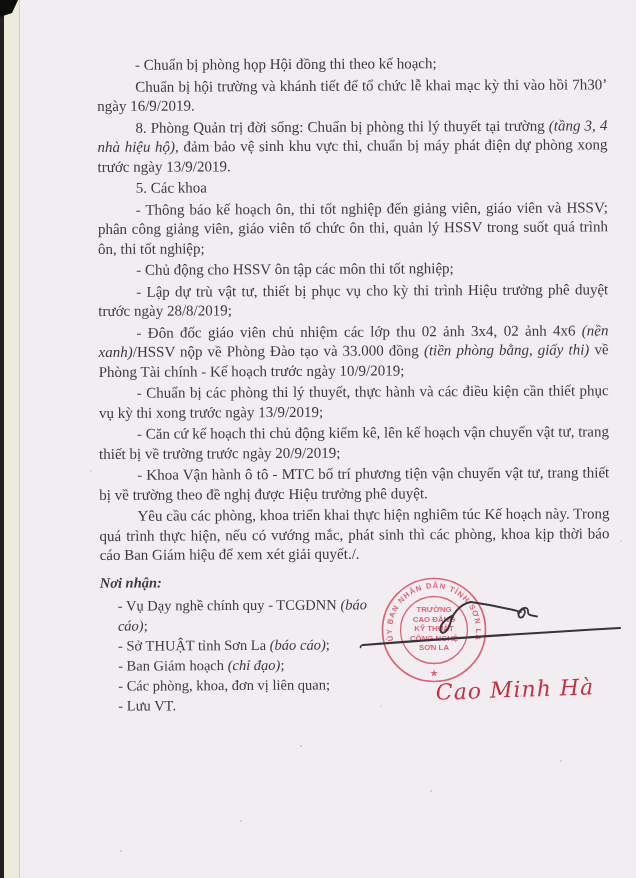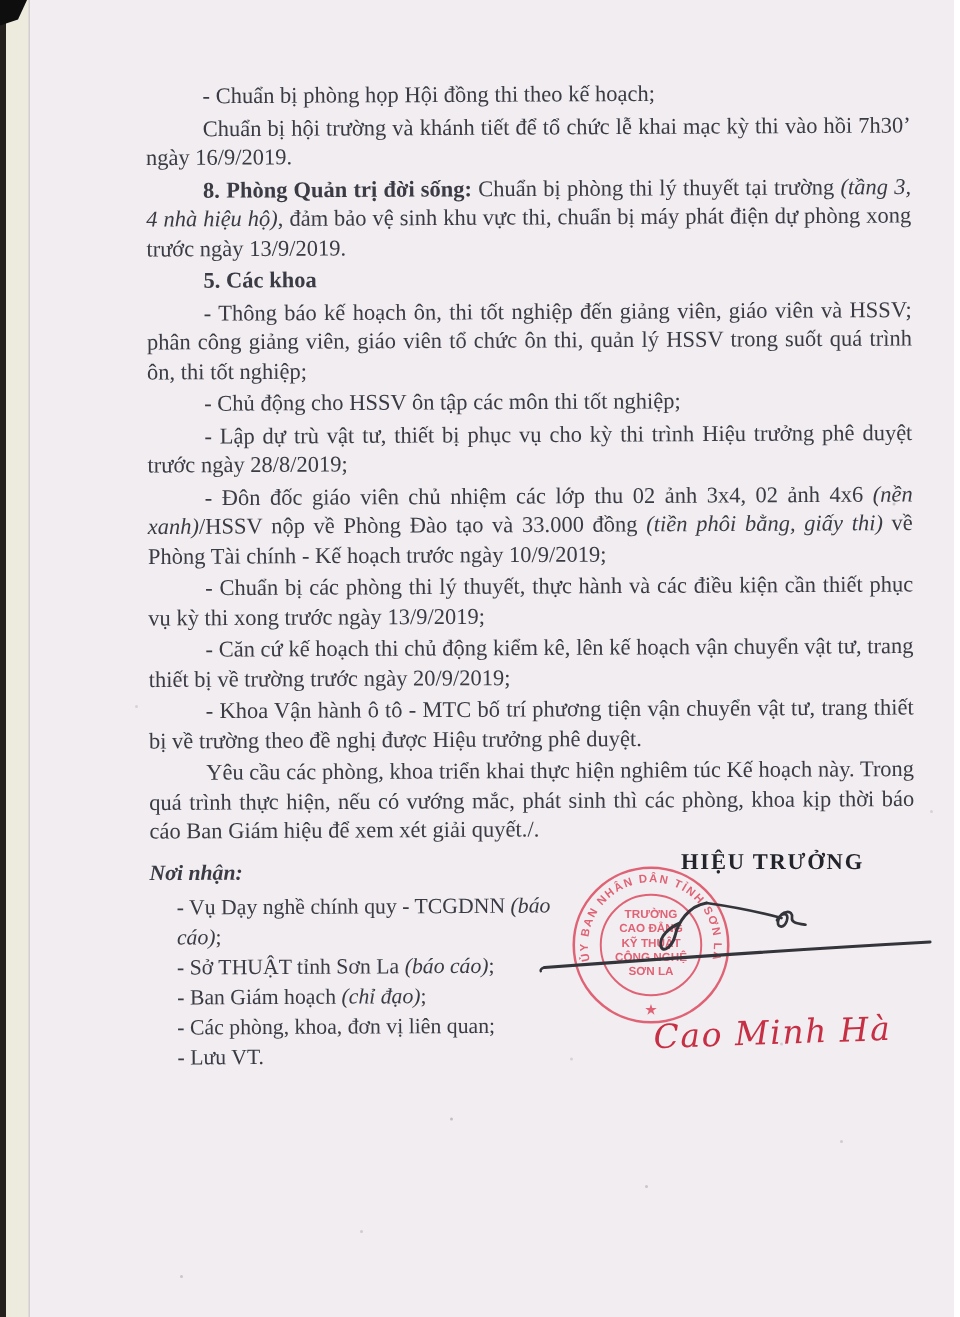--- a/index.html
+++ b/index.html
@@ -29,21 +29,21 @@
       380px 705px 0 rgba(110,105,115,.2), 520px 695px 0 rgba(110,105,115,.25),
       90px 470px 0 rgba(110,105,115,.2), 620px 540px 0 rgba(110,105,115,.2);}
   
   .content{
     position:absolute; left:97px; top:56px; width:510px;
     color:var(--text); font-size:15px; line-height:19.5px;
     text-align:justify; transform:rotate(-0.3deg); transform-origin:top left;
   }
   .content p{margin:2px 0 0 0; text-indent:38px;}
   .content p:first-child{margin-top:0;}
-  .content .b{font-weight:bold;}
+  .content .b{font-weight:normal;}
   .content .i, .i{font-style:italic;}
   
   .recipients{
     position:absolute; left:100px; top:574px; width:280px;
     color:var(--text); transform:rotate(-0.3deg);
   }
   .recipients-label{font-weight:bold; font-style:italic; font-size:14.5px;}
   .recipients-list{list-style:none; margin:4px 0 0 0; padding:0 0 0 18px;
     font-size:14.5px; line-height:20px;}
   .sig-title{
@@ -72,39 +72,38 @@
   <div class="specks"></div>
 
   <div class="content" id="doc-body">
       <p><span>- Chuẩn bị phòng họp Hội đồng thi theo kế hoạch;</span></p>
       <p><span>Chuẩn bị hội trường và khánh tiết để tổ chức lễ khai mạc kỳ thi vào hồi 7h30’ ngày 16/9/2019.</span></p>
       <p><span class="b">8. Phòng Quản trị đời sống: </span><span>Chuẩn bị phòng thi lý thuyết tại trường </span><span class="i">(tầng 3, 4 nhà hiệu hộ)</span><span>, đảm bảo vệ sinh khu vực thi, chuẩn bị máy phát điện dự phòng xong trước ngày 13/9/2019.</span></p>
       <p><span class="b">5. Các khoa</span></p>
       <p><span>- Thông báo kế hoạch ôn, thi tốt nghiệp đến giảng viên, giáo viên và HSSV; phân công giảng viên, giáo viên tổ chức ôn thi, quản lý HSSV trong suốt quá trình ôn, thi tốt nghiệp;</span></p>
       <p><span>- Chủ động cho HSSV ôn tập các môn thi tốt nghiệp;</span></p>
       <p><span>- Lập dự trù vật tư, thiết bị phục vụ cho kỳ thi trình Hiệu trưởng phê duyệt trước ngày 28/8/2019;</span></p>
-      <p><span>- Đôn đốc giáo viên chủ nhiệm các lớp thu 02 ảnh 3x4, 02 ảnh 4x6 </span><span class="i">(nền xanh)</span><span>/HSSV nộp về Phòng Đào tạo và 33.000 đồng </span><span class="i">(tiền phôi bằng, giấy thi)</span><span> về Phòng Tài chính - Kế hoạch trước ngày 10/9/2019;</span></p>
+      <p><span>- Đôn đốc giáo viên chủ nhiệm các lớp thu 02 ảnh 3x4, 02 ảnh 4x6 </span><span class="i">(nền xanh)</span><span>/HSSV nộp về Phòng Đào tạo và 33.000 đồng </span><span class="i">(tiền phòng bằng, giấy thi)</span><span> về Phòng Tài chính - Kế hoạch trước ngày 10/9/2019;</span></p>
       <p><span>- Chuẩn bị các phòng thi lý thuyết, thực hành và các điều kiện cần thiết phục vụ kỳ thi xong trước ngày 13/9/2019;</span></p>
       <p><span>- Căn cứ kế hoạch thi chủ động kiểm kê, lên kế hoạch vận chuyển vật tư, trang thiết bị về trường trước ngày 20/9/2019;</span></p>
       <p><span>- Khoa Vận hành ô tô - MTC bố trí phương tiện vận chuyển vật tư, trang thiết bị về trường theo đề nghị được Hiệu trưởng phê duyệt.</span></p>
       <p><span>Yêu cầu các phòng, khoa triển khai thực hiện nghiêm túc Kế hoạch này. Trong quá trình thực hiện, nếu có vướng mắc, phát sinh thì các phòng, khoa kịp thời báo cáo Ban Giám hiệu để xem xét giải quyết./.</span></p>
     </div>
 
   <div class="recipients">
     <div class="recipients-label">Nơi nhận:</div>
     <ul class="recipients-list" id="recipients-list">
         <li><span>- Vụ Dạy nghề chính quy - TCGDNN </span><span class="i">(báo cáo)</span><span>;</span></li>
         <li><span>- Sở THUẬT tỉnh Sơn La </span><span class="i">(báo cáo)</span><span>;</span></li>
         <li><span>- Ban Giám hoạch </span><span class="i">(chỉ đạo)</span><span>;</span></li>
         <li><span>- Các phòng, khoa, đơn vị liên quan;</span></li>
         <li><span>- Lưu VT.</span></li>
       </ul>
   </div>
 
-  <div class="sig-title">HIỆU TRƯỞNG</div>
 
   <svg class="stamp-svg" width="112" height="112" viewBox="0 0 112 112" aria-hidden="true">
     <circle cx="56" cy="56" r="51.5" fill="none" stroke="#dd5065" stroke-width="1.7"></circle>
     <circle cx="56" cy="56" r="33.5" fill="none" stroke="#dd5065" stroke-width="1.3"></circle>
     <defs>
       <path id="ringPath" d="M 16.5,70.4 A 42,42 0 1 1 95.5,70.4" fill="none"></path>
     </defs>
     <text font-size="7.6" letter-spacing="1.1">
       <textPath href="#ringPath" startOffset="50%" text-anchor="middle">ỦY BAN NHÂN DÂN TỈNH SƠN LA</textPath>
     </text>

